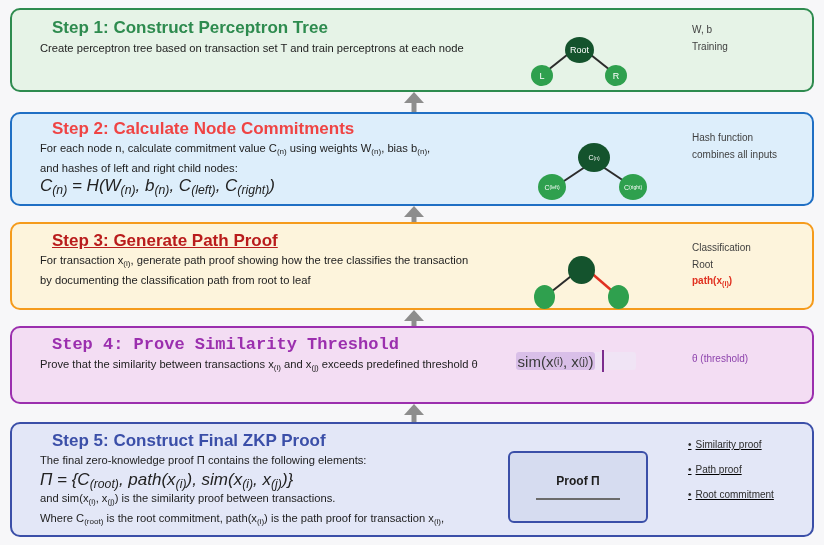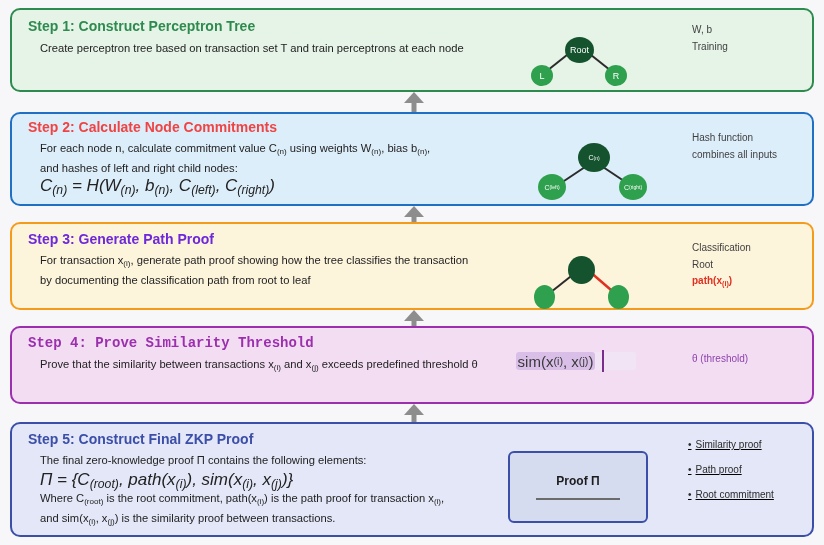--- a/index.html
+++ b/index.html
@@ -20,23 +20,23 @@
   }
   .step-box {
     position: absolute;
     box-sizing: border-box;
     border-radius: 10px;
     border-width: 2px;
     border-style: solid;
   }
   .step-title {
     position: absolute;
-    font-size: 14px;
+    font-size: 17px;
     font-weight: bold;
-    left: 28px;
+    left: 52px;
   }
   .step-body {
     position: absolute;
     left: 40px;
     font-size: 11.2px;
     color: #222222;
     line-height: 17px;
   }
   .formula {
     position: absolute;
@@ -62,21 +62,21 @@
     font-size: 0.72em;
     vertical-align: -0.22em;
   }
 
   
   .box-1 { border-color: #2e8b4f; background: #e6f3e7; }
   .t-1 { color: #2e8b4f; }
   .box-2 { border-color: #1f6fc4; background: #ddeefb; }
   .t-2 { color: #ef4444; }
   .box-3 { border-color: #f59b1c; background: #fdf4dc; }
-  .t-3 { color: #6d28d9; }
+  .t-3 { color: #b91c1c; text-decoration: underline; }
   .box-4 { border-color: #9b2fae; background: #f3ddf3; }
   .t-4 { color: #9b2fae; font-family: Liberation Mono, monospace; }
   .box-5 { border-color: #3b4fa8; background: #e3e7f7; }
   .t-5 { color: #3b4fa8; }
 
   
   .arrow {
     position: absolute;
     width: 22px;
     height: 22px;
@@ -267,22 +267,22 @@
   <div class="step-box box-5" style="left:10px; top:422px; width:804px; height:115px;">
   </div>
   <div class="step-title t-5" style="top:431px;">Step 5: Construct Final ZKP Proof</div>
   <div class="step-body" style="top:452px; width:500px;">
     <div>The final zero-knowledge proof Π contains the following elements:</div>
   </div>
   <div class="formula" style="left:40px; top:470px; width:440px;">
     Π = {C<sub>(root)</sub>, path(x<sub>(i)</sub>), sim(x<sub>(i)</sub>, x<sub>(j)</sub>)}
   </div>
   <div class="step-body" style="top:490px; width:520px;">
+    <div>and sim(x<sub>(i)</sub>, x<sub>(j)</sub>) is the similarity proof between transactions.</div>
     <div>Where C<sub>(root)</sub> is the root commitment, path(x<sub>(i)</sub>) is the path proof for transaction x<sub>(i)</sub>,</div>
-    <div>and sim(x<sub>(i)</sub>, x<sub>(j)</sub>) is the similarity proof between transactions.</div>
   </div>
   <div class="proof-card" style="left:508px; top:451px; width:140px; height:72px;">
     <div class="proof-label">Proof Π</div>
     <div class="proof-rule"></div>
   </div>
   <div class="bullet-list" style="left:688px; top:432px;">
     <div class="bullet-row">
       <span class="bullet-dot">•</span><span>Similarity proof</span>
     </div>
     <div class="bullet-row">

